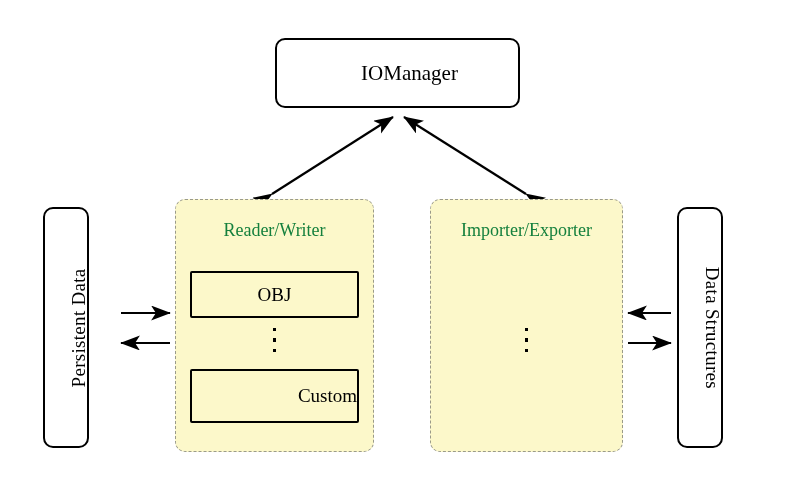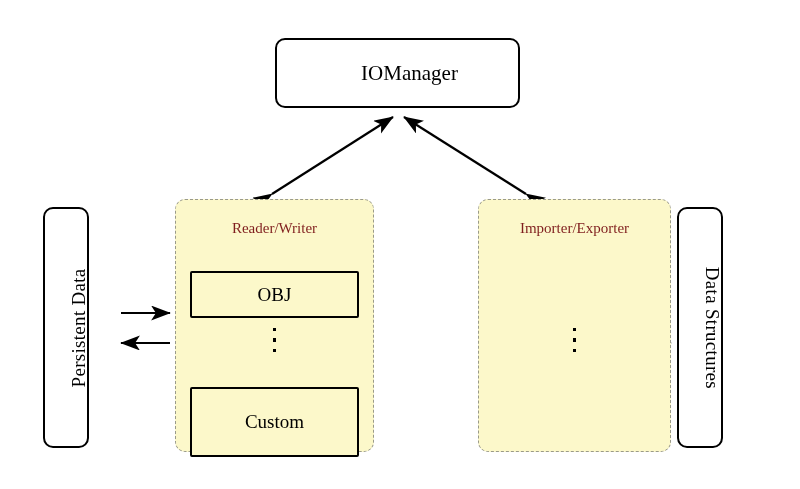--- a/index.html
+++ b/index.html
@@ -60,50 +60,50 @@
 
   
   .group {
     position: absolute;
     box-sizing: border-box;
     background: #fcf8ca;
     border: 1.6px dashed #9a9a8a;
     border-radius: 10px;
   }
   .group-left  { left: 175px; top: 199px; width: 199px; height: 253px; }
-  .group-right { left: 430px; top: 199px; width: 193px; height: 253px; margin-left: 48px; }
+  .group-right { left: 430px; top: 199px; width: 193px; height: 253px; }
 
   .group-title {
     position: absolute;
     left: 0;
     right: 0;
     top: 20px;
     text-align: center;
-    font-size: 15px;
-    color: #7f1d1d;
+    font-size: 18px;
+    color: #15803d;
     white-space: nowrap;
   }
 
   
   .inner {
     position: absolute;
     box-sizing: border-box;
     background: #fcf8ca;
     border: 2.4px solid #000000;
     border-radius: 2px;
     display: flex;
     align-items: center;
     justify-content: center;
     text-align: center;
     font-size: 19px;
     color: #000000;
     line-height: 1.22;
   }
   .inner-top    { left: 14px; right: 14px; top: 71px;  height: 47px; }
-  .inner-bottom { left: 14px; right: 14px; top: 187px; height: 70px; }
+  .inner-bottom { left: 14px; right: 14px; top: 169px; height: 54px; justify-content: flex-end; }
 
   
   .vdots {
     position: absolute;
     left: 0;
     right: 0;
     top: 128px;
     display: flex;
     flex-direction: column;
     align-items: center;

